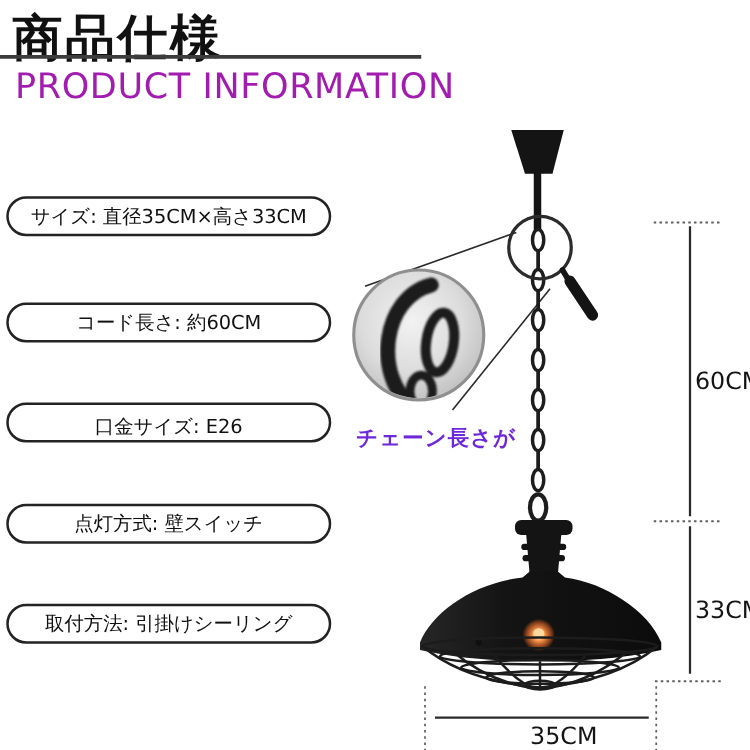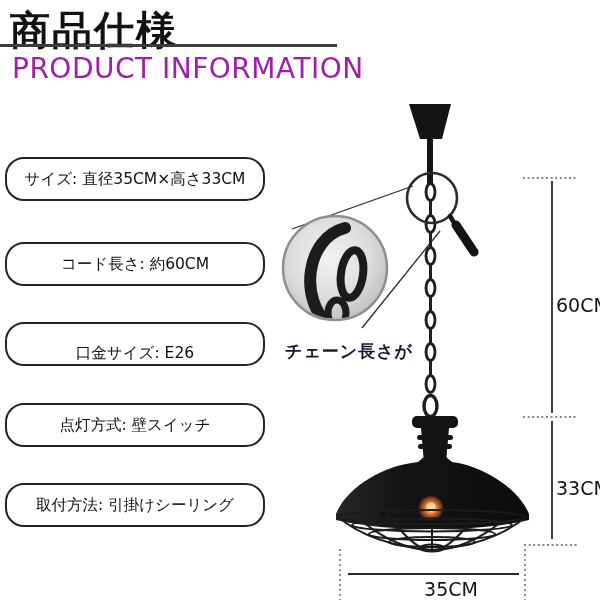--- a/index.html
+++ b/index.html
@@ -17,34 +17,34 @@
   }
   .title-divider {
     position:absolute; left:0; top:44px; width:337px; height:3px;
     background:#3c3c3c;
   }
   .title-en {
     position:absolute; left:12px; top:52px;
     font-size:28px; font-weight:500; letter-spacing:0.5px; color:#a21caf;
   }
   .spec-pill {
-    position:absolute; left:5px; width:260px; height:44px;
+    position:absolute; left:5px; width:260px; height:32px;
     border:2px solid #232323; border-radius:19px; background:#fff;
     display:flex; align-items:center; justify-content:center;
     font-size:15.5px; font-weight:500; color:#101010; white-space:nowrap;
   }
   .pill-1 { top:157px; }
   .pill-2 { top:242px; }
   .pill-3 { top:322px;align-items:flex-end; }
   .pill-4 { top:403px; }
   .pill-5 { top:483px; }
   .lamp-svg { position:absolute; left:0; top:0; width:600px; height:600px; }
   .callout {
     position:absolute; left:278px; top:339px; width:142px;
-    text-align:center; font-weight:700; color:#0f172a;
+    text-align:center; font-weight:700; color:#6d28d9;
     font-size:17px; line-height:25px; letter-spacing:1px;
   }
   .dim-label {
     position:absolute; font-size:19px; font-weight:500; color:#141414;
     letter-spacing:0px; white-space:nowrap;
   }
   .dim-60 { left:556px; top:294px; }
   .dim-33 { left:556px; top:477px; }
   .dim-35 { left:421px; top:578px; width:60px; text-align:center; }
 </style>

